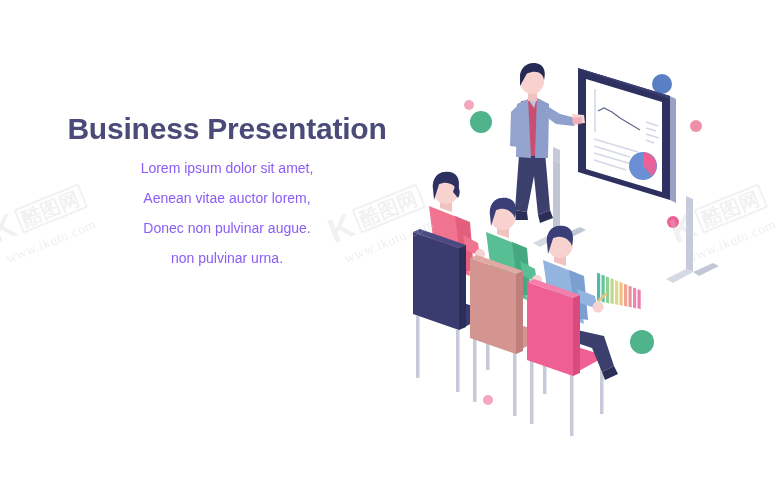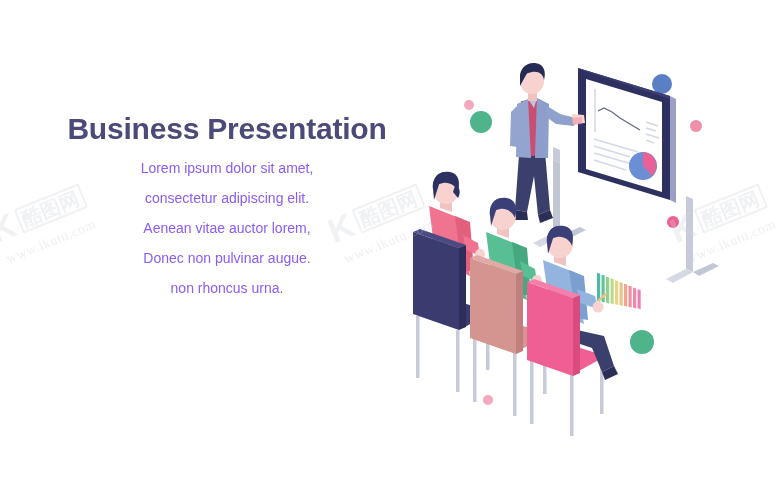--- a/index.html
+++ b/index.html
@@ -276,24 +276,23 @@
                  C570 240, 564 236, 557 237 C552 238, 548 240, 547 244 Z" fill="#3a3f77"></path>
         <path d="M547 242 C547 234, 550 228, 557 226 L548 254 Z" fill="#3a3f77"></path>
       </g>
 
     </svg>
   </div>
 
   <div class="text-block">
     <h1 class="headline">Business Presentation</h1>
     <p class="body-line">Lorem ipsum dolor sit amet,</p>
-    <p class="body-line">consectetur adipiscing elit.</p>
     <p class="body-line">Aenean vitae auctor lorem,</p>
     <p class="body-line">Donec non pulvinar augue.</p>
-    <p class="body-line">non rhoncus urna.</p>
+    <p class="body-line">non pulvinar urna.</p>
   </div>
 
   <div class="wm wm1">
     <div class="wm-logo">
       <span class="wm-k">K</span>
       <span class="wm-box">酷图网</span>
     </div>
     <div class="wm-url">www.ikutu.com</div>
   </div>
 

